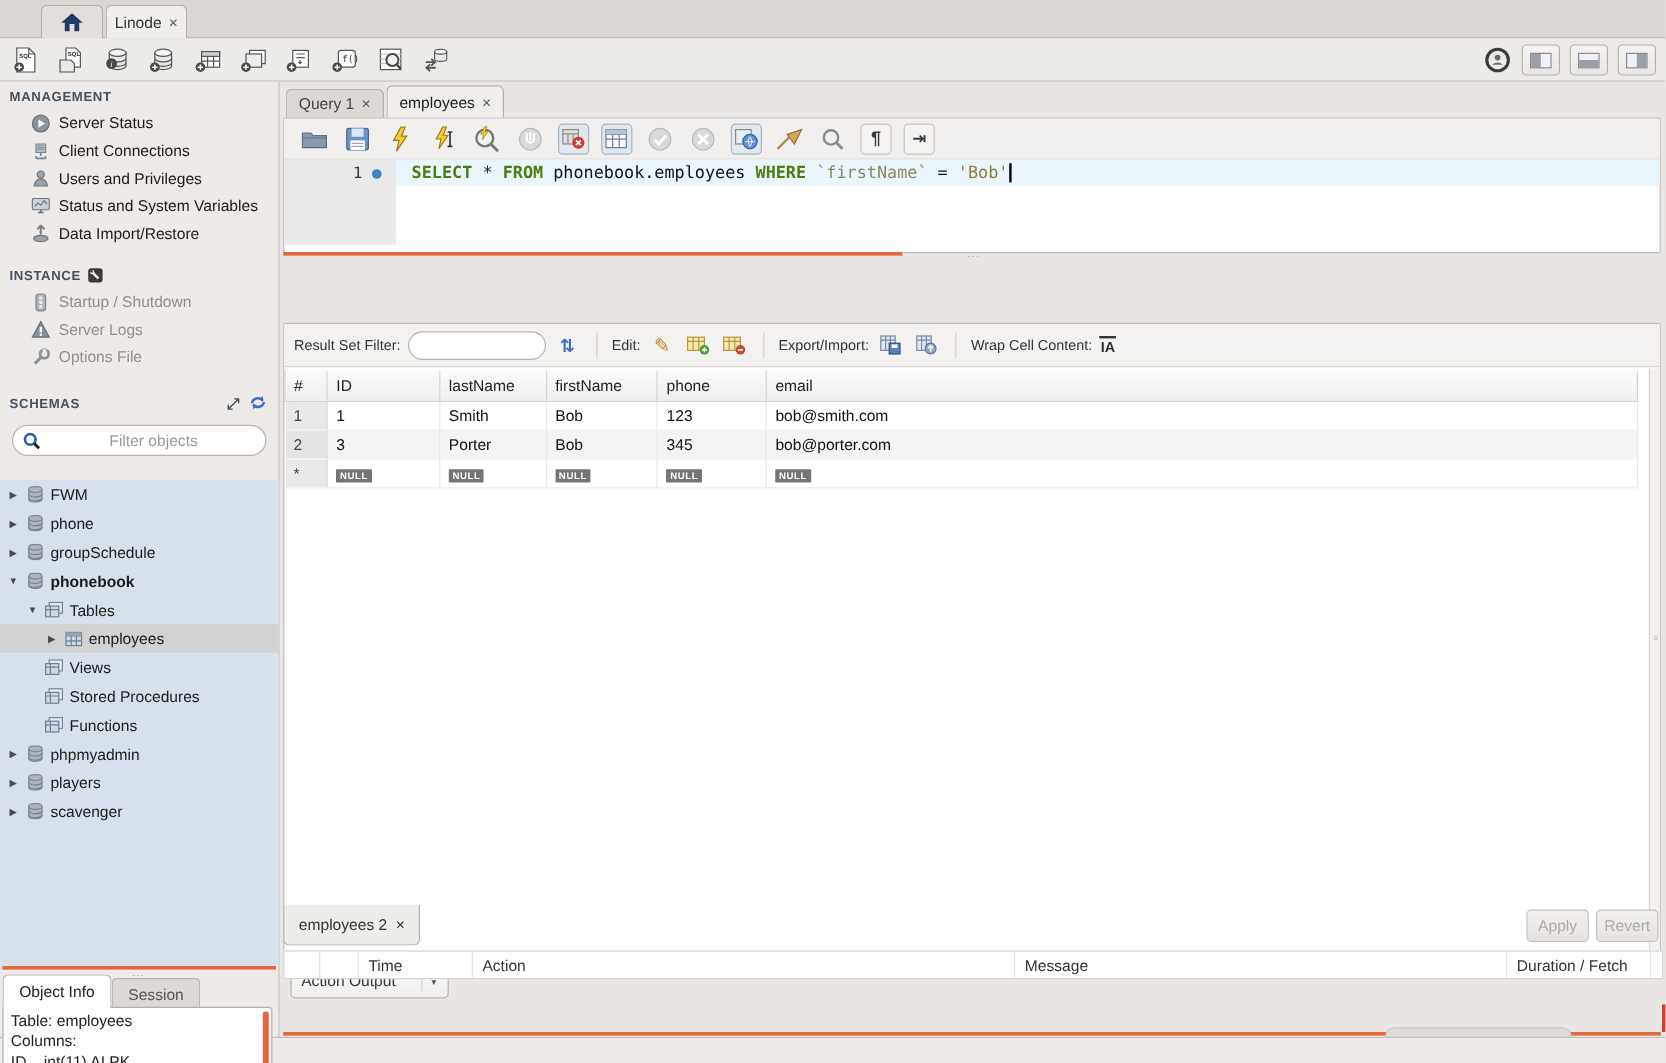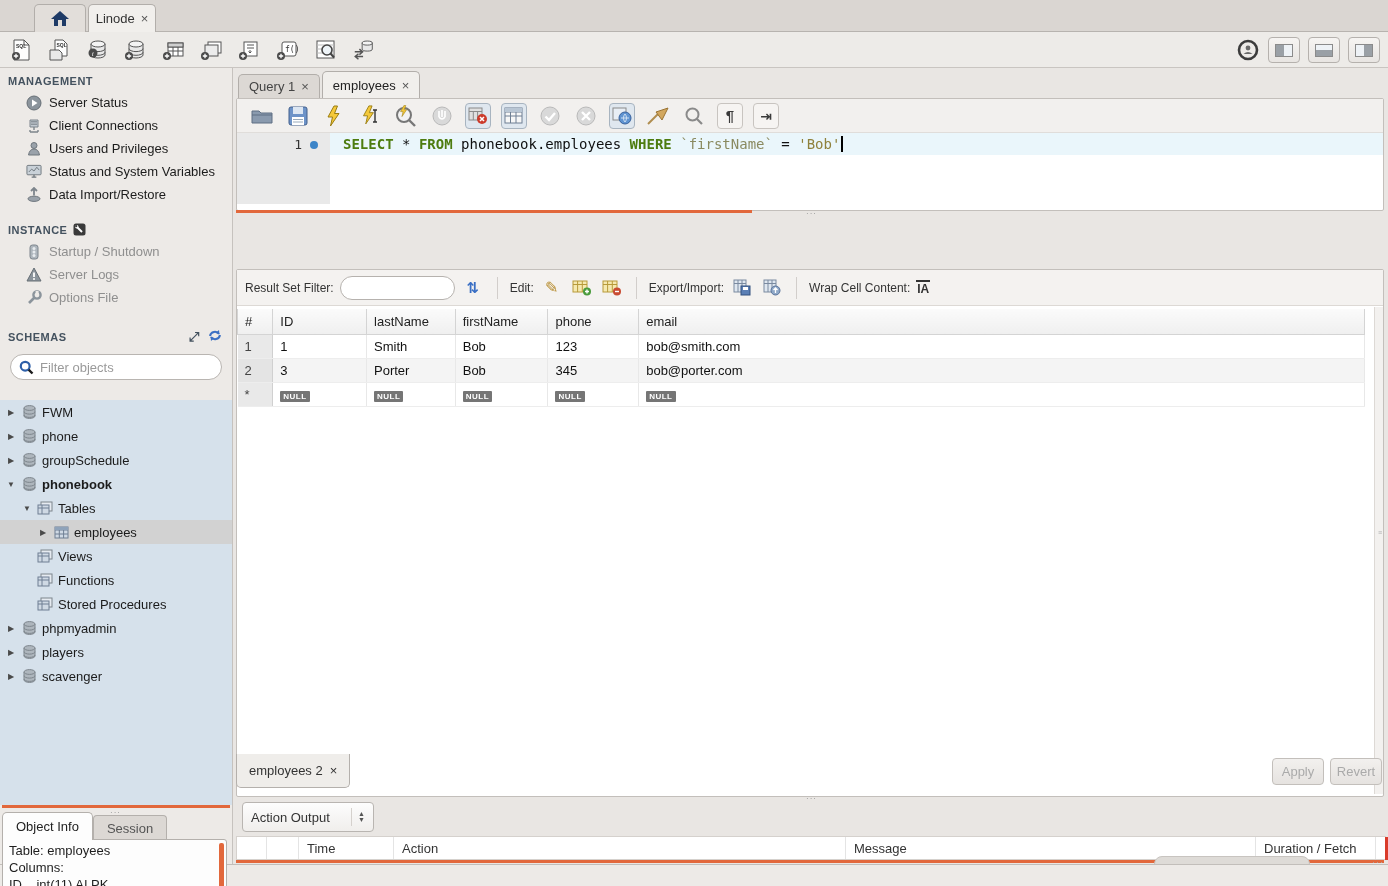--- a/index.html
+++ b/index.html
@@ -39,21 +39,21 @@
                  padding:7px 0 4px 8px; display:flex; align-items:center; }
   .side-item { height:23px; display:flex; align-items:center; gap:7px; padding-left:26px; font-size:13px; color:#1c1c1c; }
   .side-item.disabled { color:#8f8f8f; }
   .side-item .si-icon { width:16px; height:16px; display:flex; align-items:center; justify-content:center; flex:none; }
   .schemas-header { display:flex; align-items:center; }
   .schemas-header .sh-icons { margin-left:auto; margin-right:10px; display:flex; gap:8px; font-size:12px; }
   .filter-wrap { padding:5px 10px 6px 10px; }
   .filter-box { width:100%; height:26px; background:#fff; border:1px solid #b9b5b1; border-radius:13px;
                 display:flex; align-items:center; padding:0 8px; gap:6px; }
   .filter-box input { border:none; outline:none; flex:1; font-size:13px; color:#be185d; background:transparent;
-                      font-family:"Liberation Sans",sans-serif; }
+                      font-family:"Liberation Sans",sans-serif;text-align:center; }
   .filter-box input::placeholder { color:#9a9a9a; }
 
   .schema-tree { position:absolute; left:0; top:332px; width:232px; height:405px; background:#d6e1eb; overflow:hidden; }
   .tree-row { height:24px; display:flex; align-items:center; gap:5px; font-size:13px; color:#1b1b1b; }
   .tree-row.selected { background:#d2d2d2; }
   .tree-row.bold { font-weight:bold; }
   .tw-arrow { width:10px; text-align:center; font-size:8px; color:#4a4a4a; flex:none; }
   .tw-icon { width:16px; height:14px; flex:none; display:flex; align-items:center; justify-content:center; }
 
   .side-orange-line { position:absolute; left:2px; top:737px; width:228px; height:3px; background:#e2683c; }
@@ -129,21 +129,21 @@
   .btn-gray { min-width:52px; height:27px; border:1px solid #c3bfbb; border-radius:4px;
               background:linear-gradient(#f2f0ee,#e6e3e0); color:#aaa; font-size:13px;
               display:flex; align-items:center; justify-content:center; }
   .h-grip2 { position:absolute; left:572px; top:726px; color:#9a9a9a; font-size:8px; letter-spacing:1px; }
 
   .action-select { position:absolute; left:8px; top:734px; width:132px; height:30px; border:1px solid #b9b5b1;
                    border-radius:4px; background:linear-gradient(#fdfdfd,#f0eeec); display:flex; align-items:center;
                    padding:0 8px; font-size:13px; color:#333; }
   .spin { margin-left:auto; display:flex; flex-direction:column; line-height:6px; font-size:7px; color:#555;
           border-left:1px solid #d5d1cd; padding-left:6px; height:18px; justify-content:center; }
-  .ao-header { position:absolute; left:2px; top:768px; width:1150px; height:24px; background:#fff;
+  .ao-header { position:absolute; left:2px; top:724px; width:1150px; height:24px; background:#fff;
                border:1px solid #d5d1cd; display:flex; align-items:center; font-size:13px; color:#333; }
   .ao-col { height:100%; display:flex; align-items:center; padding-left:8px; border-right:1px solid #e4e4e4;
             overflow:hidden; white-space:nowrap; flex:none; }
   .ao-orange { position:absolute; left:2px; top:792px; width:1148px; height:3px; background:#e2683c; }
   .ao-rtick { position:absolute; right:0px; top:769px; width:3px; height:23px; background:#d93b2a; }
   .hthumb { position:absolute; right:78px; top:788px; width:156px; height:17px; background:#dedbd7;
             border:1px solid #c8c4c0; border-radius:8px; }
   .corner-grip { position:absolute; right:4px; top:792px; color:#a8a8a8; font-size:9px; letter-spacing:1px; line-height:5px; }
 
   svg { display:block; }
@@ -485,32 +485,32 @@
         </div>
         <div class="tree-row" style="padding-left:22px">
       <span class="tw-arrow"></span>
       <span class="tw-icon">
             <svg width="16" height="14" viewBox="0 0 16 14">
               <rect x="4" y="1" width="11" height="9" fill="#e6ebf1" stroke="#7d858c"></rect>
               <rect x="1" y="4" width="11" height="9" fill="#cfd9e4" stroke="#6f7f93"></rect>
               <path d="M1 7 H12 M5 4 V13" stroke="#6f7f93"></path>
             </svg>
           </span>
-      <span>Functions</span>
+      <span>Stored Procedures</span>
         </div>
         <div class="tree-row" style="padding-left:22px">
       <span class="tw-arrow"></span>
       <span class="tw-icon">
             <svg width="16" height="14" viewBox="0 0 16 14">
               <rect x="4" y="1" width="11" height="9" fill="#e6ebf1" stroke="#7d858c"></rect>
               <rect x="1" y="4" width="11" height="9" fill="#cfd9e4" stroke="#6f7f93"></rect>
               <path d="M1 7 H12 M5 4 V13" stroke="#6f7f93"></path>
             </svg>
           </span>
-      <span>Stored Procedures</span>
+      <span>Functions</span>
         </div>
         <div class="tree-row" style="padding-left:6px">
       <span class="tw-arrow">▶</span>
       <span class="tw-icon">
             <svg width="15" height="14" viewBox="0 0 15 14">
               <path d="M2 3 v8 a5.5 2.4 0 0 0 11 0 v-8" fill="#aeb6bd" stroke="#7d858c"></path>
               <ellipse cx="7.5" cy="3" rx="5.5" ry="2.4" fill="#aeb6bd" stroke="#7d858c"></ellipse>
               <path d="M2 6.7 a5.5 2.4 0 0 0 11 0 M2 10 a5.5 2.4 0 0 0 11 0" fill="none" stroke="#7d858c"></path>
             </svg>
           </span>

